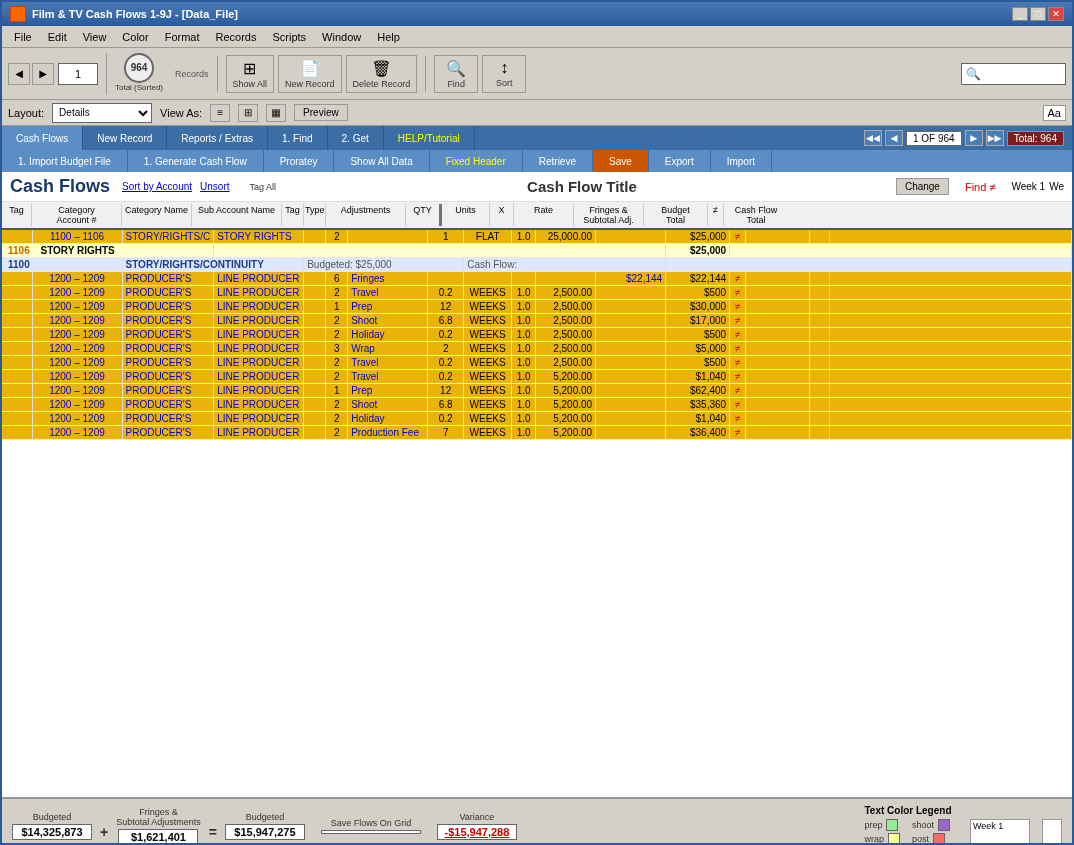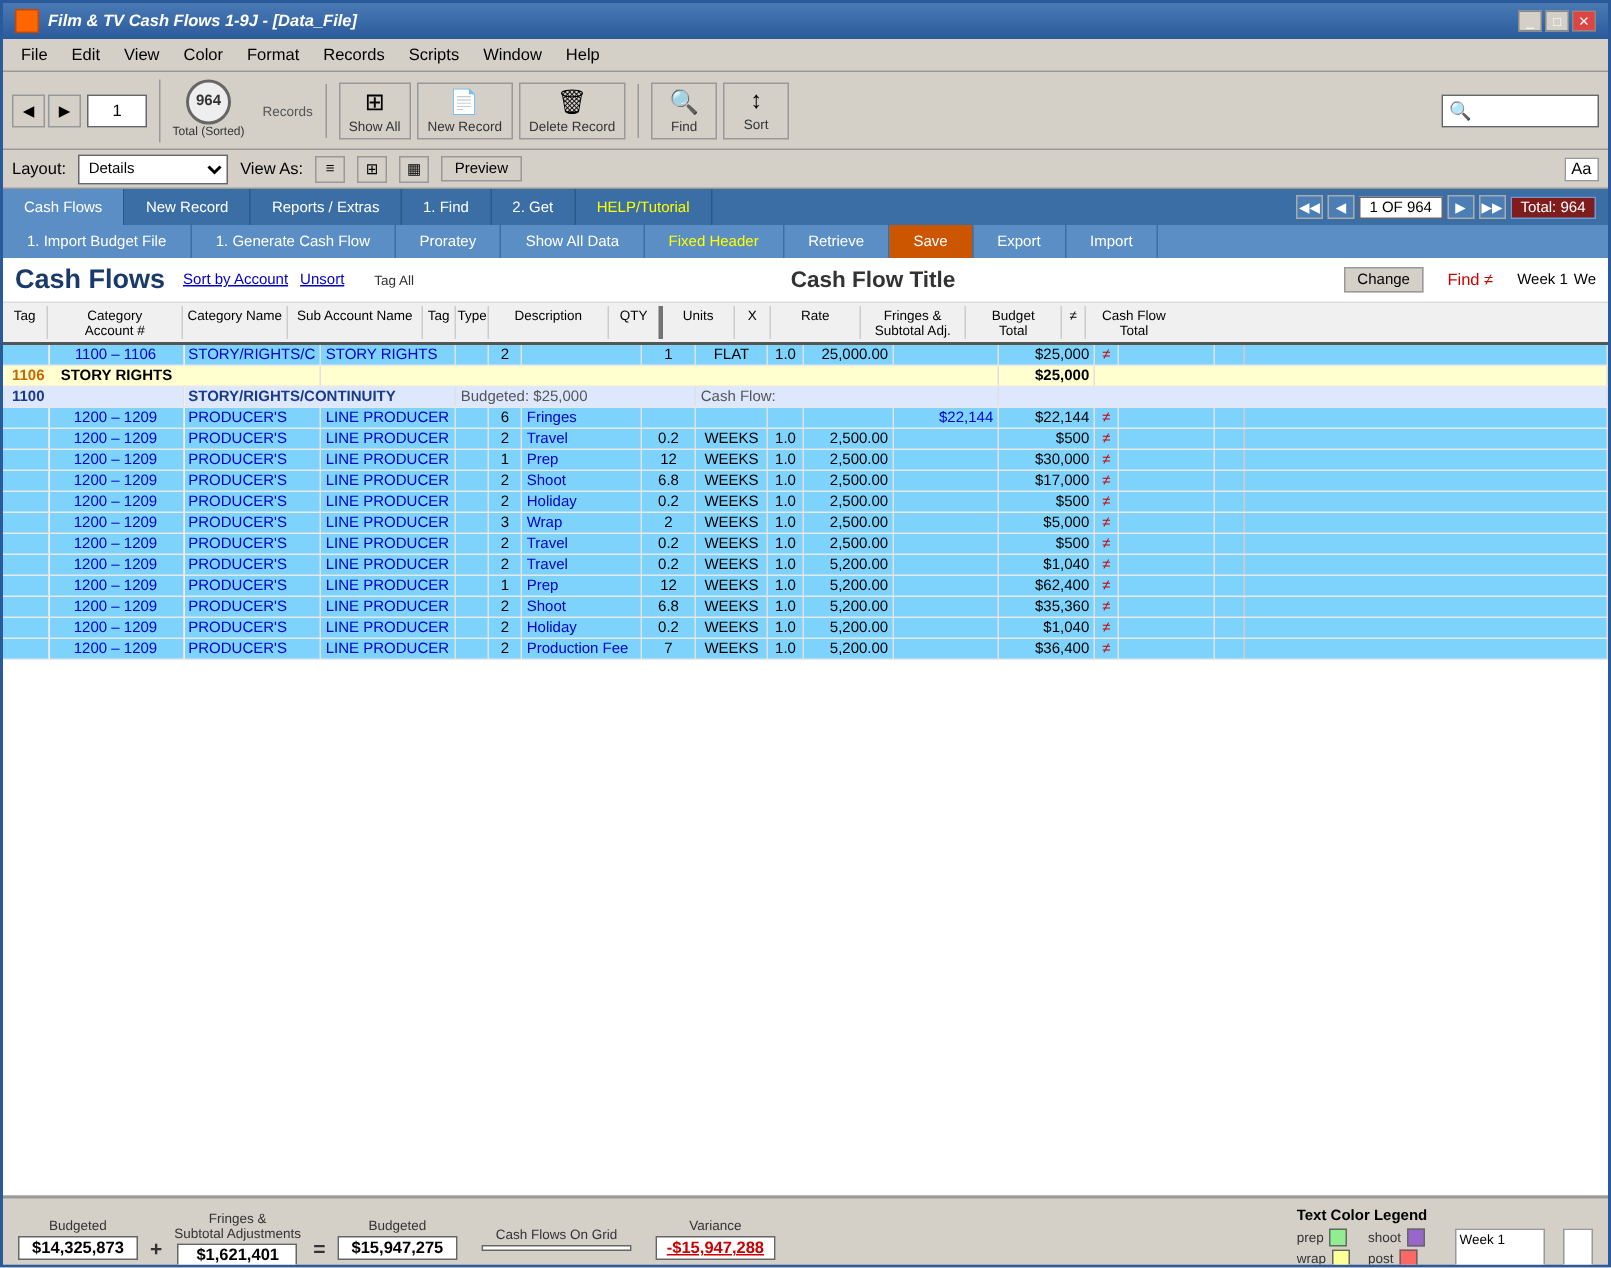--- a/index.html
+++ b/index.html
@@ -8,21 +8,21 @@
     
     .title-bar {
       background: linear-gradient(to bottom, #4a7ab5, #2a5a9a);
       color: white;
       padding: 4px 8px;
       display: flex;
       align-items: center;
       justify-content: space-between;
       height: 24px;
     }
-    .title-bar-left { display: flex; align-items: center; gap: 6px; font-style: italic; }
+    .title-bar-left { display: flex; align-items: center; gap: 6px; }
     .title-bar-icon { width: 16px; height: 16px; background: #ff6600; border: 1px solid #cc4400; }
     .title-bar-text { font-size: 11px; font-weight: bold; }
     .title-bar-right { display: flex; gap: 2px; }
     .win-btn {
       width: 16px; height: 14px; border: 1px solid #888; font-size: 9px;
       display: flex; align-items: center; justify-content: center; cursor: pointer;
       background: #d4d0c8;
     }
     .win-btn.close { background: #d44; color: white; }
 
@@ -205,21 +205,21 @@
       border-collapse: collapse;
       font-size: 10px;
     }
     .data-table td {
       border-right: 1px solid #e0e0e0;
       border-bottom: 1px solid #e8e8e8;
       padding: 1px 3px;
       white-space: nowrap;
       overflow: hidden;
     }
-    .row-data { background: #7dd3fc; }
+    .row-data { background: #eab308; }
     
     .link-text { color: #0000cc; cursor: pointer; }
     .red-text { color: #cc0000; }
     .center { text-align: center; }
 
     
     .bottom-summary {
       background: #d4d0c8;
       border-top: 2px solid #999;
       padding: 6px 10px;
@@ -398,21 +398,21 @@
       <span style="font-size:10px; margin-left:4px;">We</span>
     </div>
 
     <div style="display:flex; background:#f0f0f0; border-bottom:2px solid #555; font-size:9px; padding:2px 0;">
       <div style="width:30px; min-width:30px; text-align:center; border-right:1px solid #ccc; padding:1px;">Tag</div>
       <div style="width:90px; min-width:90px; text-align:center; border-right:1px solid #ccc; padding:1px;">Category<br>Account #</div>
       <div style="width:70px; min-width:70px; text-align:center; border-right:1px solid #ccc; padding:1px;">Category Name</div>
       <div style="width:90px; min-width:90px; text-align:center; border-right:1px solid #ccc; padding:1px;">Sub Account Name</div>
       <div style="width:22px; min-width:22px; text-align:center; border-right:1px solid #ccc; padding:1px;">Tag</div>
       <div style="width:22px; min-width:22px; text-align:center; border-right:1px solid #ccc; padding:1px;">Type</div>
-      <div style="width:80px; min-width:80px; text-align:center; border-right:1px solid #ccc; padding:1px;">Description</div>
+      <div style="width:80px; min-width:80px; text-align:center; border-right:1px solid #ccc; padding:1px;">Adjustments</div>
       <div style="width:36px; min-width:36px; text-align:center; border-right:3px solid #737373; padding:1px;">QTY</div>
       <div style="width:48px; min-width:48px; text-align:center; border-right:1px solid #ccc; padding:1px;">Units</div>
       <div style="width:24px; min-width:24px; text-align:center; border-right:1px solid #ccc; padding:1px;">X</div>
       <div style="width:60px; min-width:60px; text-align:center; border-right:1px solid #ccc; padding:1px;">Rate</div>
       <div style="width:70px; min-width:70px; text-align:center; border-right:1px solid #ccc; padding:1px;">Fringes &amp;<br>Subtotal Adj.</div>
       <div style="width:64px; min-width:64px; text-align:center; border-right:1px solid #ccc; padding:1px;">Budget<br>Total</div>
       <div style="width:16px; min-width:16px; text-align:center; border-right:1px solid #ccc; padding:1px;">≠</div>
       <div style="width:64px; min-width:64px; text-align:center; padding:1px;">Cash Flow<br>Total</div>
       <div style="flex:1;"></div>
     </div>
@@ -700,21 +700,21 @@
       <span class="summary-label" style="white-space:pre;">Fringes &amp;
 Subtotal Adjustments</span>
       <div class="summary-value">$1,621,401</div>
     </div>
     <span class="equals-sign">=</span>
     <div class="summary-group">
       <span class="summary-label">Budgeted</span>
       <div class="summary-value">$15,947,275</div>
     </div>
     <div class="summary-group" style="margin-left:8px;">
-      <span class="summary-label">Cash Flows On Grid</span>
+      <span class="summary-label">Save Flows On Grid</span>
       <div class="summary-value" style="min-width:100px;"></div>
     </div>
     <div class="summary-group" style="margin-left:8px;">
       <span class="summary-label">Variance</span>
       <div class="summary-value summary-neg">-$15,947,288</div>
     </div>
 
     <div class="legend-box">
       <div class="legend-title">Text Color Legend</div>
       <div style="display:flex; gap:12px;">

